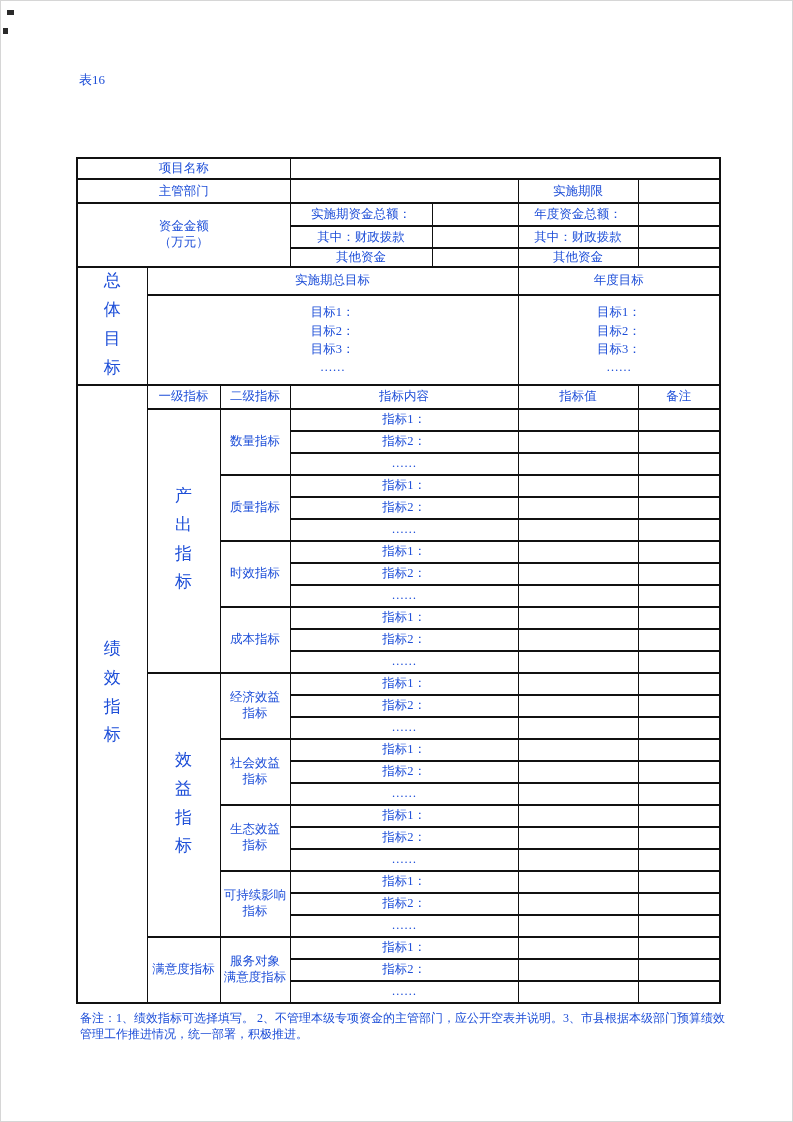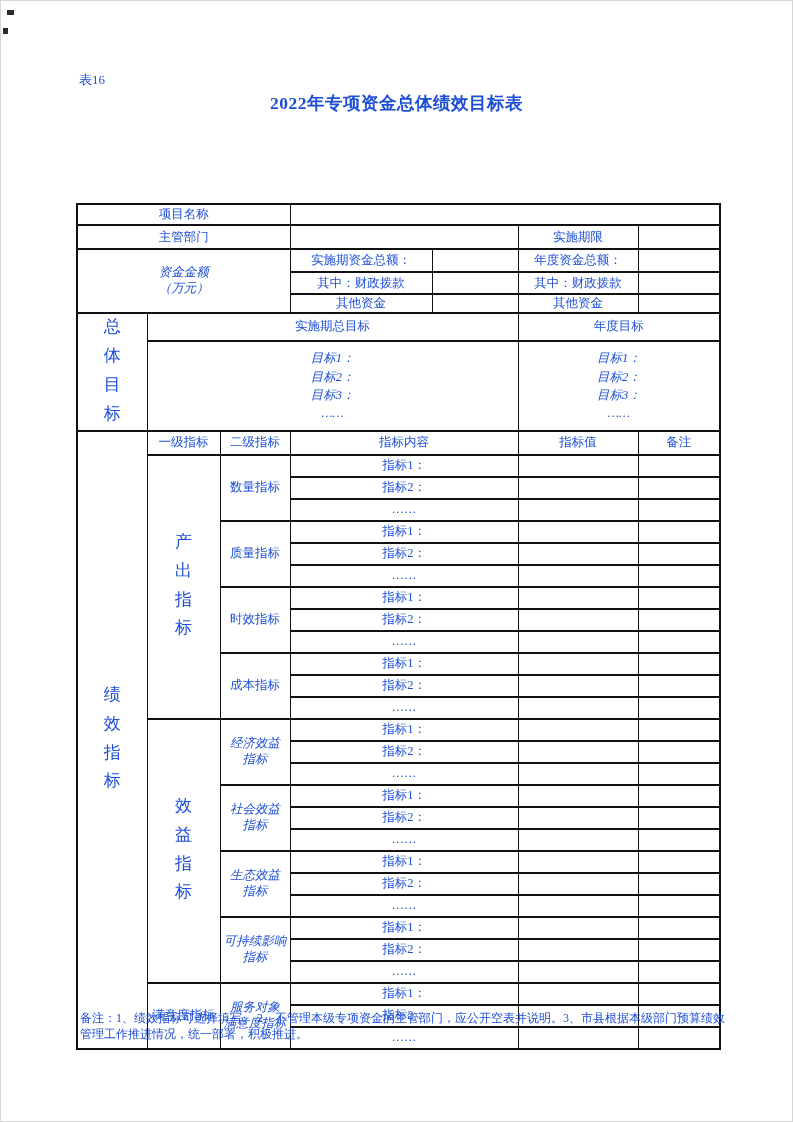--- a/index.html
+++ b/index.html
@@ -8,47 +8,46 @@
     font-family:"Liberation Serif","DejaVu Serif",serif;color:#1d4ed8;
     border:1px solid #d6d6d6;box-sizing:border-box;overflow:hidden;
   }
   .artifact{position:absolute;background:#2a2a2a;}
   .tableno{position:absolute;left:78px;top:70px;font-size:13px;}
   .title{position:absolute;left:0;top:90px;width:100%;text-align:center;
          font-size:17.5px;font-weight:bold;letter-spacing:.5px;margin:0;}
   .unit{position:absolute;left:143px;top:135px;font-size:13px;}
   table.main{
     position:absolute;left:75px;top:156px;width:643px;
-    border-collapse:collapse;table-layout:fixed;border:2px solid #111;margin-top:46px;
+    border-collapse:collapse;table-layout:fixed;border:2px solid #111;
   }
   table.main tr{height:22px;}
   table.main td{
     border:1px solid #111;border-top-width:2px;border-bottom-width:2px;
     font-size:12.5px;text-align:center;vertical-align:middle;
     padding:0 3px;overflow:hidden;
   }
-  .pre{white-space:pre-line;line-height:1.25;font-style:italic;}
+  .pre{white-space:pre-line;line-height:1.25;}
   .tl{text-align:left;padding-left:6px;}
   .trr{text-align:right;padding-right:5px;}
   .ind{text-align:left;padding-left:8px;white-space:pre-line;}
   .goal{text-align:left;vertical-align:middle;padding:14px 4px 0 7px;line-height:1.45;}
   .vt{display:inline-block;width:1.15em;word-break:break-all;line-height:1.7;
       font-size:17px;white-space:normal;font-family:Liberation Mono, monospace;}
   .note{position:absolute;left:79px;top:1009px;width:654px;margin:0;
         font-size:12px;line-height:1.35;text-align:left;}
 </style>
 </head>
 <body>
 
 <div class="page">
   <div class="artifact" style="left:6px;top:9px;width:7px;height:5px;"></div>
   <div class="artifact" style="left:2px;top:27px;width:5px;height:6px;"></div>
 
   <div class="tableno">表16</div>
-  <h1 class="title">2022年专项资金总体绩效目标表</h1>
 
   <table class="main">
     <colgroup>
       <col style="width:70px">
         <col style="width:73px">
         <col style="width:70px">
       <col style="width:142px">
         <col style="width:86px">
         <col style="width:120px">
       <col style="width:82px">

